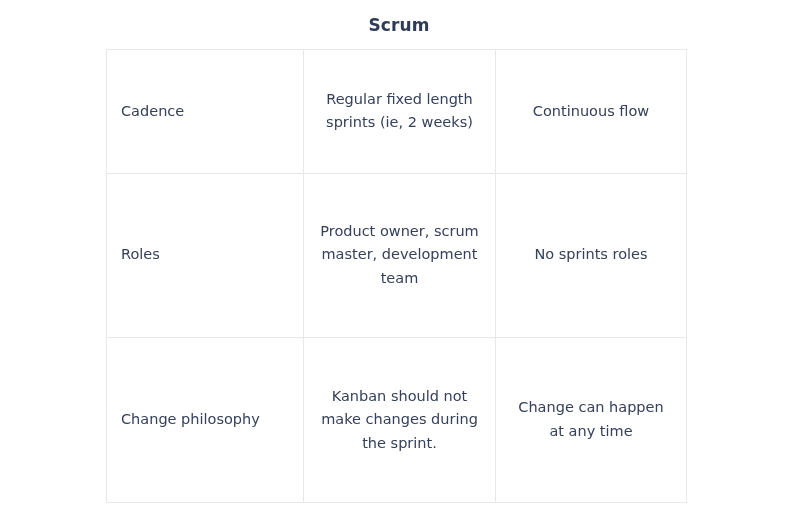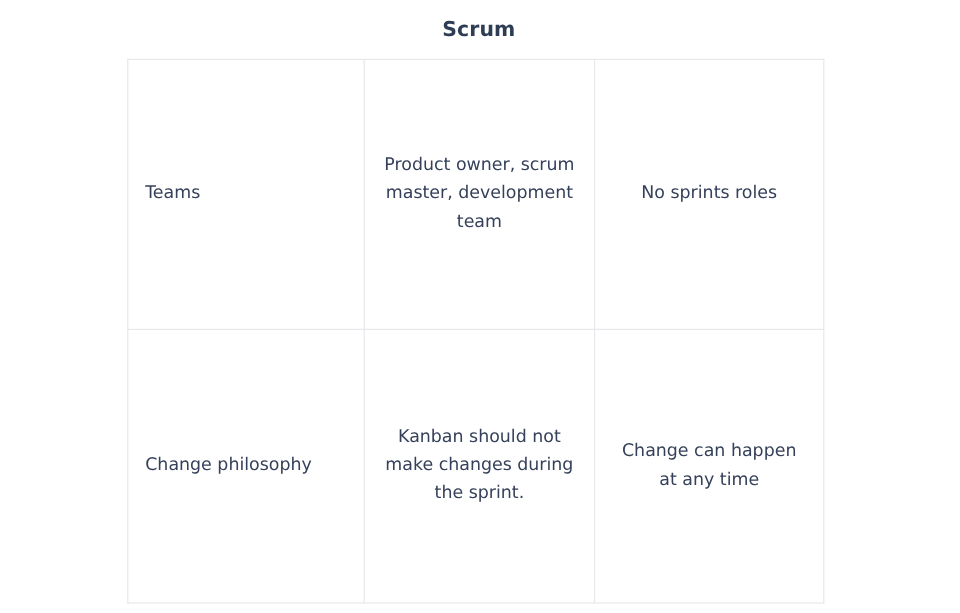--- a/index.html
+++ b/index.html
@@ -90,22 +90,27 @@
     <div class="hcell scrum">Scrum</div>
   </div>
 
   <table class="cmp-table">
     <colgroup>
       <col class="c1">
       <col class="c2">
       <col class="c3">
     </colgroup>
     <tbody>
+      <tr class="r1">
+        <td class="cell-label">Cadence</td>
+        <td class="cell-val">Regular fixed length sprints (ie, 2 weeks)</td>
+        <td class="cell-val">Continuous flow</td>
+      </tr>
       <tr class="r3">
-        <td class="cell-label">Teams</td>
+        <td class="cell-label">Roles</td>
         <td class="cell-val">Product owner, scrum master, development team</td>
         <td class="cell-val">No sprints roles</td>
       </tr>
       <tr class="r5">
         <td class="cell-label">Change philosophy</td>
         <td class="cell-val">Kanban should not make changes during the sprint.</td>
         <td class="cell-val">Change can happen at any time</td>
       </tr>
     </tbody>
   </table>

